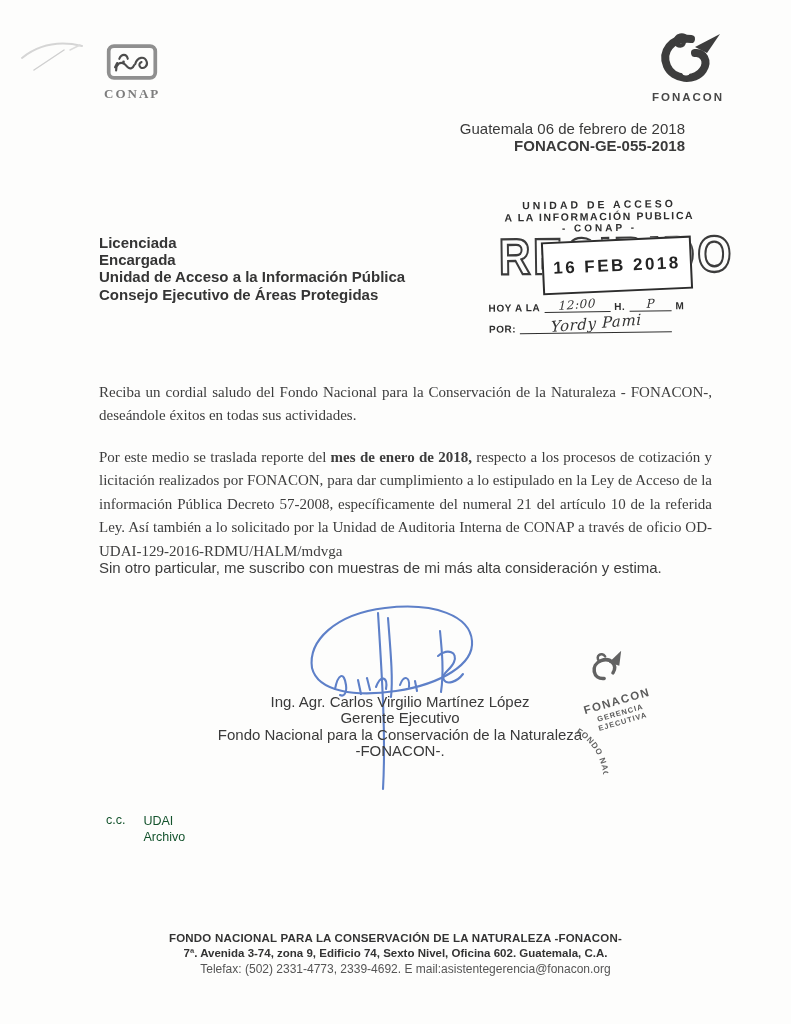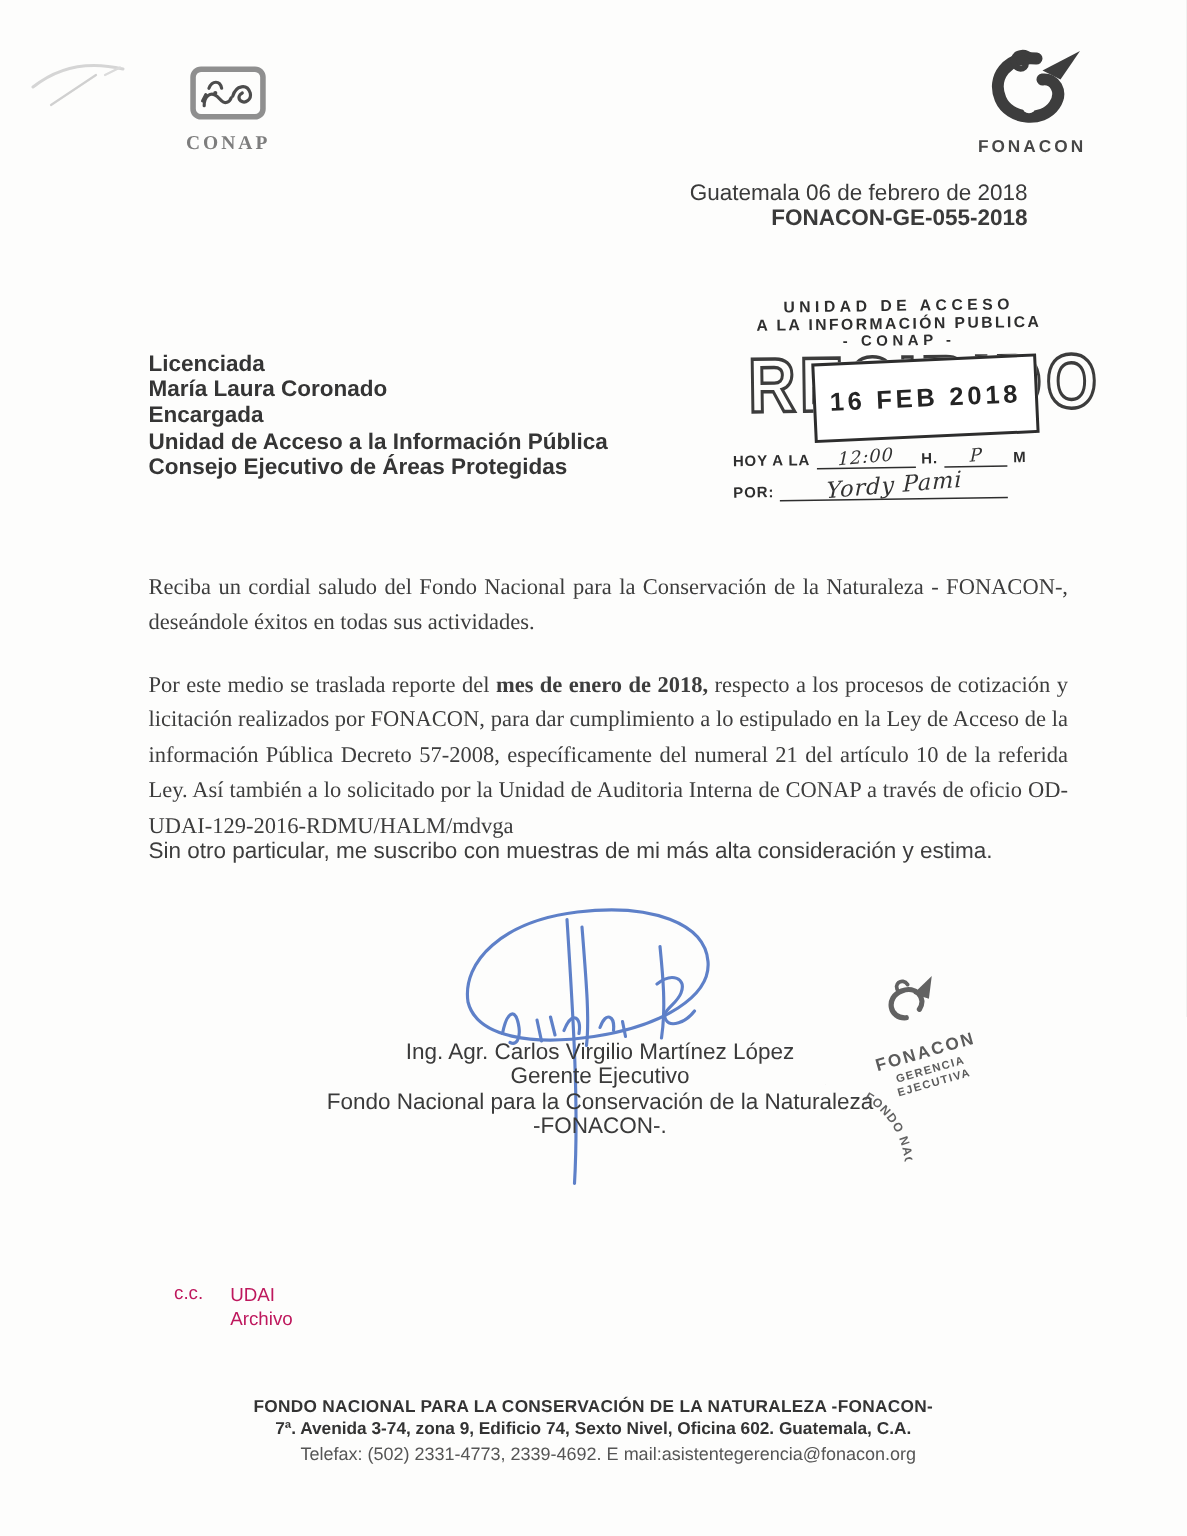--- a/index.html
+++ b/index.html
@@ -5,21 +5,21 @@
   html,body { margin:0; padding:0; background:#e8e8e8; }
   .page {
     position:relative; width:791px; height:1024px; margin:0 auto;
     background:#fdfdfc; overflow:hidden;
     font-family:"Liberation Sans","DejaVu Sans",sans-serif;
     color:#3b3b3b;
   }
   .abs { position:absolute; }
 
   
-  .conap-logo { left:124px; top:44px; text-align:center; width:56px; }
+  .conap-logo { left:104px; top:44px; text-align:center; width:56px; }
   .conap-text { font-family:"Liberation Serif","DejaVu Serif",serif; font-weight:bold;
                 font-size:13px; letter-spacing:2px; color:#7d7d7d; margin-top:2px; }
   .fonacon-logo { left:646px; top:30px; width:84px; text-align:center; }
   .fonacon-text { font-size:11.5px; font-weight:bold; letter-spacing:2px; color:#474747; margin-top:1px; }
 
   
   .dateblock { top:120px; right:106px; text-align:right; font-size:15px; line-height:17px; color:#3a3a3a; }
   .dateblock .ref { font-weight:bold; }
 
   
@@ -63,21 +63,21 @@
   .closing { left:99px; top:559px; font-size:15px; color:#3d3d3d; }
 
   
   .signature-svg { left:300px; top:596px; }
   .sigblock { left:128px; top:694px; width:544px; text-align:center; font-size:15px; line-height:16.4px; color:#3a3a3a; }
 
   
   .seal-svg { left:546px; top:628px; transform:rotate(-16deg); opacity:0.9; }
 
   
-  .cc { left:116px; top:813px; display:flex; font-size:12.5px; color:#be185d;margin-top:42px; }
+  .cc { left:106px; top:813px; display:flex; font-size:12.5px; color:#14532d; }
   .cc-label { margin-right:18px; }
   .cc-items div { line-height:16px; }
 
   
   .footer { left:0; width:791px; top:932px; text-align:center; color:#333; }
   .f1 { font-size:11.5px; font-weight:bold; letter-spacing:0.2px; }
   .f2 { font-size:11.5px; font-weight:bold; margin-top:3px; }
   .f3 { font-size:12px; margin-top:3px; color:#555;padding-left:20px; }
 
   .pencil { left:12px; top:28px; opacity:0.85; }
@@ -118,21 +118,20 @@
     <div class="fonacon-text">FONACON</div>
   </div>
 
   <div class="abs dateblock">
     <div>Guatemala 06 de febrero de 2018</div>
     <div class="ref">FONACON-GE-055-2018</div>
   </div>
 
   <div class="abs recipient">
     <div>Licenciada</div>
-    <div>María Laura Coronado</div>
     <div>Encargada</div>
     <div>Unidad de Acceso a la Información Pública</div>
     <div>Consejo Ejecutivo de Áreas Protegidas</div>
   </div>
 
   <div class="abs stamp">
     <div class="stamp-head">
       <div class="stamp-l1">UNIDAD DE ACCESO</div>
       <div class="stamp-l2">A LA INFORMACIÓN PUBLICA</div>
       <div class="stamp-l3">- CONAP -</div>

